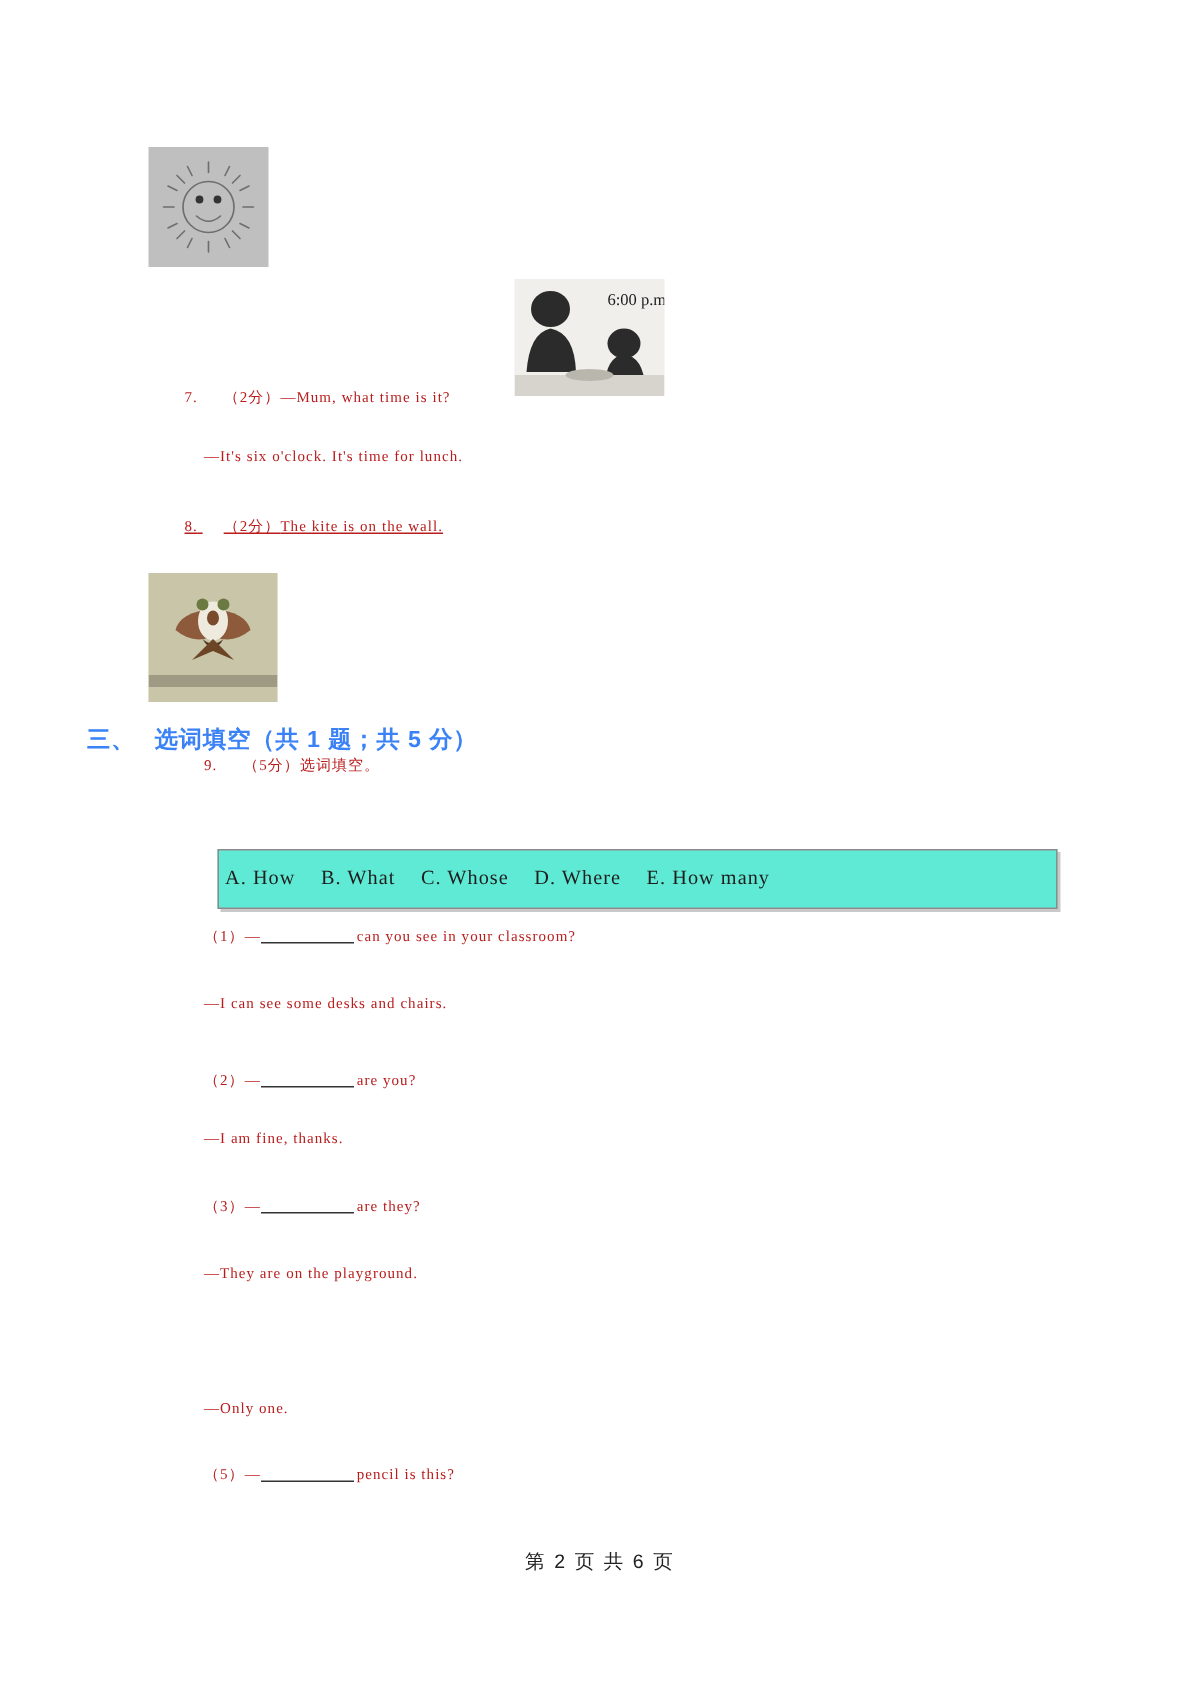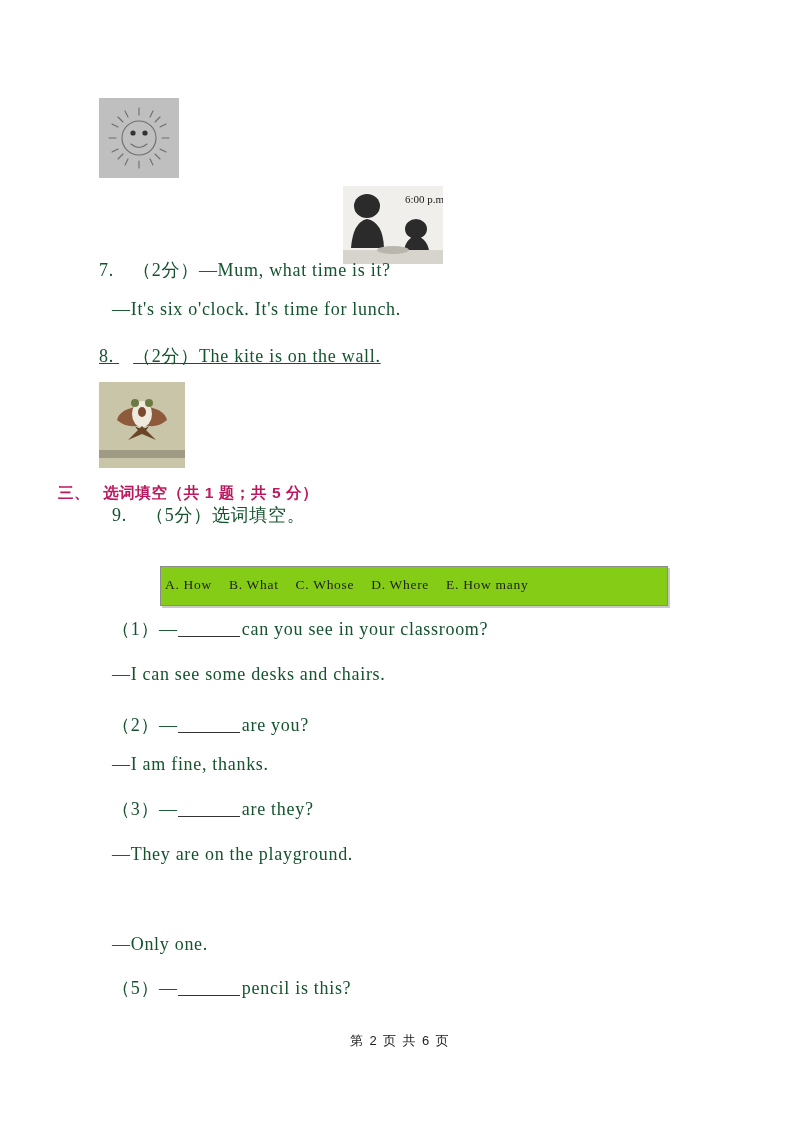--- a/index.html
+++ b/index.html
@@ -53,54 +53,55 @@
     height: 86px;
     background: #c9c5a9;
     overflow: hidden;
   }
   .img-kite svg { display: block; width: 86px; height: 86px; }
 
   
   .qline {
     position: absolute;
     font-family: "Liberation Serif", "DejaVu Serif", serif;
-    font-size: 18px;
+    font-size: 10px;
     letter-spacing: 0.7px;
     white-space: nowrap;
-    color: #14532d;
+    color: #b91c1c;
+    margin-left: 24px;
   }
 
   .q7 { left: 99px; top: 258px; }
   .q7b { left: 112px; top: 299px; }
   .q8 { left: 99px; top: 344px; text-decoration: underline; }
 
   .section-head {
     position: absolute;
     left: 58px;
     top: 483px;
     font-family: "Liberation Sans", "DejaVu Sans", sans-serif;
     font-size: 15.5px;
     font-weight: bold;
     letter-spacing: 0.6px;
-    color: #be185d;
+    color: #3b82f6;
     white-space: nowrap;
     text-align: center;
   }
 
   .q9 { left: 112px; top: 503px; text-align: center; }
 
   .options-box {
     position: absolute;
-    left: 160px;
+    left: 145px;
     top: 566px;
-    width: 508px;
+    width: 560px;
     height: 40px;
     border: 1px solid #8c8c8c;
     box-shadow: 2px 2px 0 0 #c9c9c9;
-    background: #84cc16;
+    background: #5eead4;
     box-sizing: border-box;
   }
   .options-inner {
     position: absolute;
     left: 4px;
     top: 10px;
     font-size: 13.5px;
     letter-spacing: 0.7px;
     white-space: nowrap;
     font-family: "Liberation Serif", "DejaVu Serif", serif;

